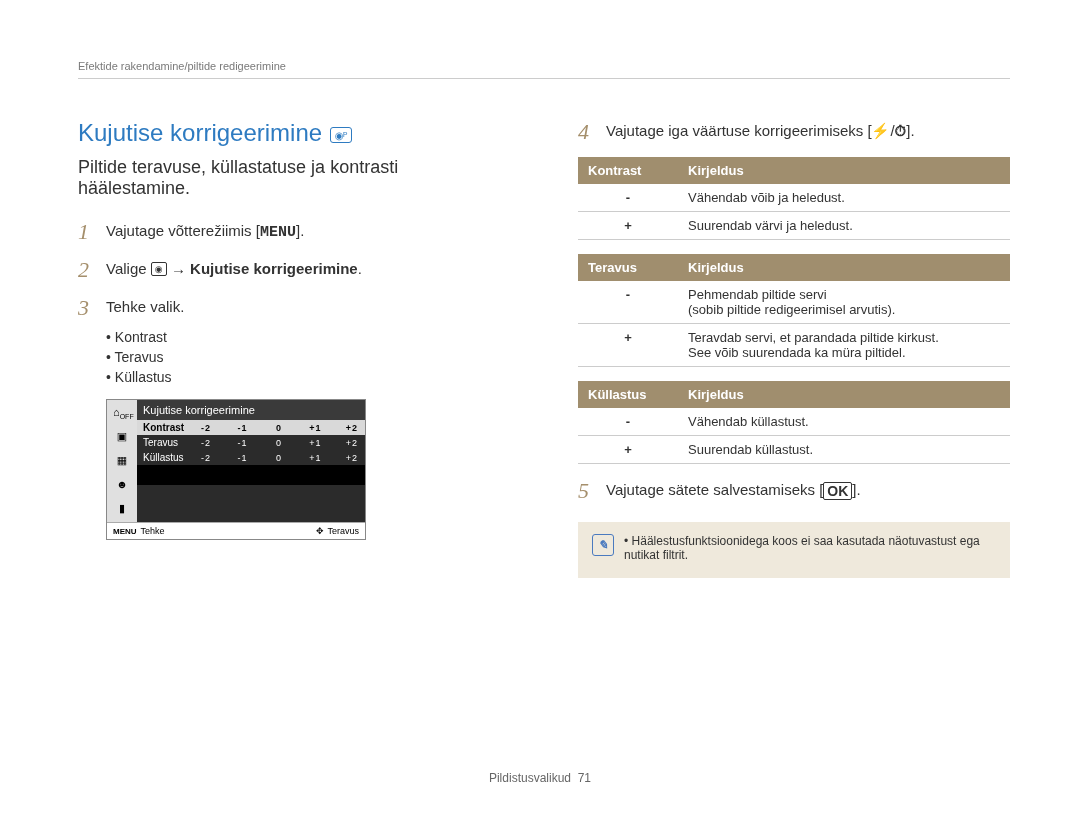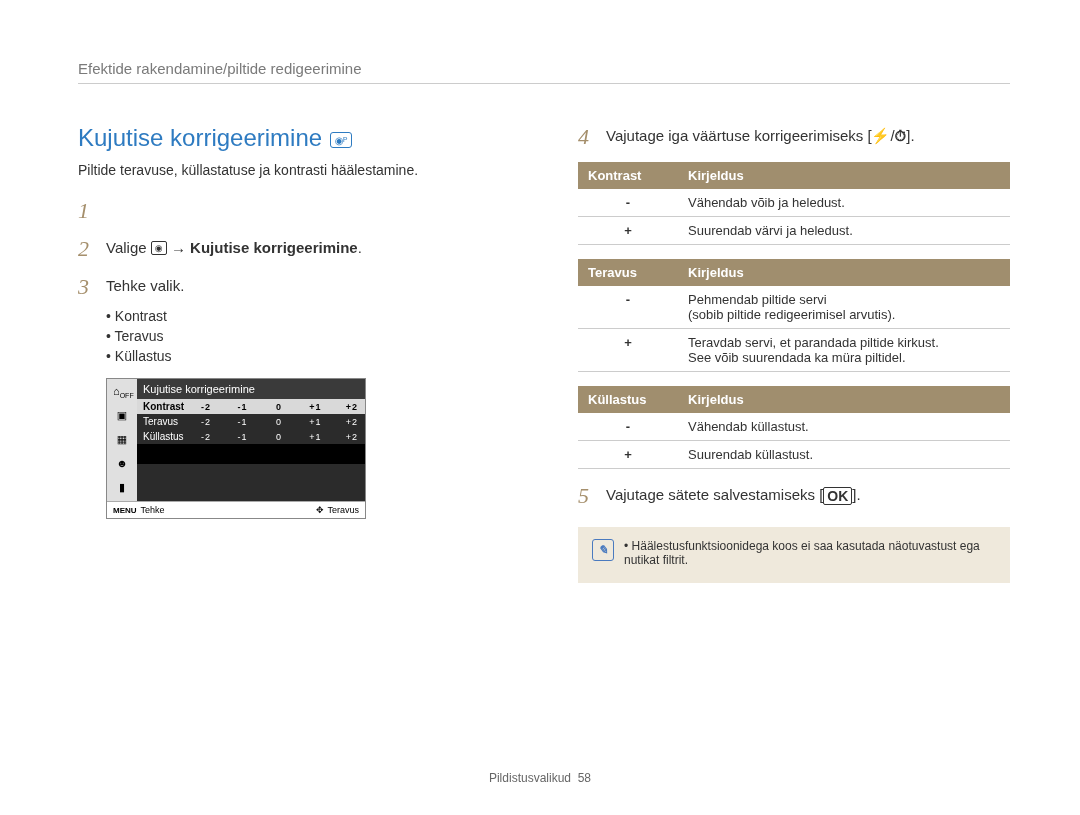--- a/index.html
+++ b/index.html
@@ -1,23 +1,23 @@
 <!DOCTYPE html>
 <html><head>
 <meta charset="utf-8">
 <style>
   * { box-sizing: border-box; margin: 0; padding: 0; }
   body { font-family: Arial, Helvetica, sans-serif; background: #fff; color: #333; width: 1080px; height: 815px; position: relative; }
   .page { padding: 60px 70px 0 78px; }
-  .breadcrumb { font-size: 15px; color: #7a7a7a; border-bottom: 1px solid #ccc; padding-bottom: 6px; margin-bottom: 40px; }
+  .breadcrumb { font-size: 11px; color: #7a7a7a; border-bottom: 1px solid #ccc; padding-bottom: 6px; margin-bottom: 40px; }
   .columns { display: flex; gap: 68px; }
   .col { flex: 1; }
   h1.section-title { font-size: 24px; font-weight: normal; color: #2e7bc1; margin-bottom: 10px; display: flex; align-items: center; gap: 8px; }
   .camera-badge { display:inline-flex; align-items:center; justify-content:center; width:22px; height:16px; border:1px solid #2e7bc1; border-radius:3px; font-size:10px; color:#2e7bc1; position:relative; top:2px;}
-  .intro { font-size: 14px; color: #333; margin-bottom: 20px; }
+  .intro { font-size: 18px; color: #333; margin-bottom: 20px; }
   ol.steps { list-style: none; }
   ol.steps > li { display: flex; align-items: flex-start; margin-bottom: 12px; font-size: 15px; }
   .num { font-family: Georgia, serif; font-style: italic; font-size: 22px; color: #a58f6c; width: 28px; flex-shrink:0; }
   .step-body { padding-top: 3px; }
   .menu-btn { font-weight: bold; font-family: "Courier New", monospace; }
   ul.sub { list-style: none; margin-left: 28px; margin-top: -4px; margin-bottom: 14px; }
   ul.sub li { font-size: 14px; margin-bottom: 4px; }
   ul.sub li::before { content: "• "; }
   .camera-ui { width: 260px; margin-left: 28px; border: 1px solid #888; background:#fff; }
   .camera-ui-inner { display:flex; }
@@ -59,20 +59,23 @@
     <div class="col">
       <h1 class="section-title">
         <span>Kujutise korrigeerimine</span>
         <span class="camera-badge">◉ᴾ</span>
       </h1>
       <p class="intro">Piltide teravuse, küllastatuse ja kontrasti häälestamine.</p>
 
       <ol class="steps">
         <li>
           <span class="num">1</span>
+          <span class="step-body">
+            <span>Vajutage võtterežiimis [</span><span class="menu-btn">MENU</span><span>].</span>
+          </span>
         </li>
         <li>
           <span class="num">2</span>
           <span class="step-body">
             <span>Valige </span><span class="cam-icon-box">◉</span><span> → </span><b>Kujutise korrigeerimine</b><span>.</span>
           </span>
         </li>
         <li>
           <span class="num">3</span>
           <span class="step-body">Tehke valik.</span>
@@ -218,14 +221,14 @@
         <div class="note-icon">✎</div>
         <ul class="note-list">
           <li>Häälestusfunktsioonidega koos ei saa kasutada näotuvastust ega nutikat filtrit.</li>
         </ul>
       </div>
     </div>
   </div>
 </div>
 
 <div class="page-footer">
-  <span>Pildistusvalikud</span>&nbsp;&nbsp;<span>58</span>
+  <span>Pildistusvalikud</span>&nbsp;&nbsp;<span>71</span>
 </div>
 
 </body></html>

